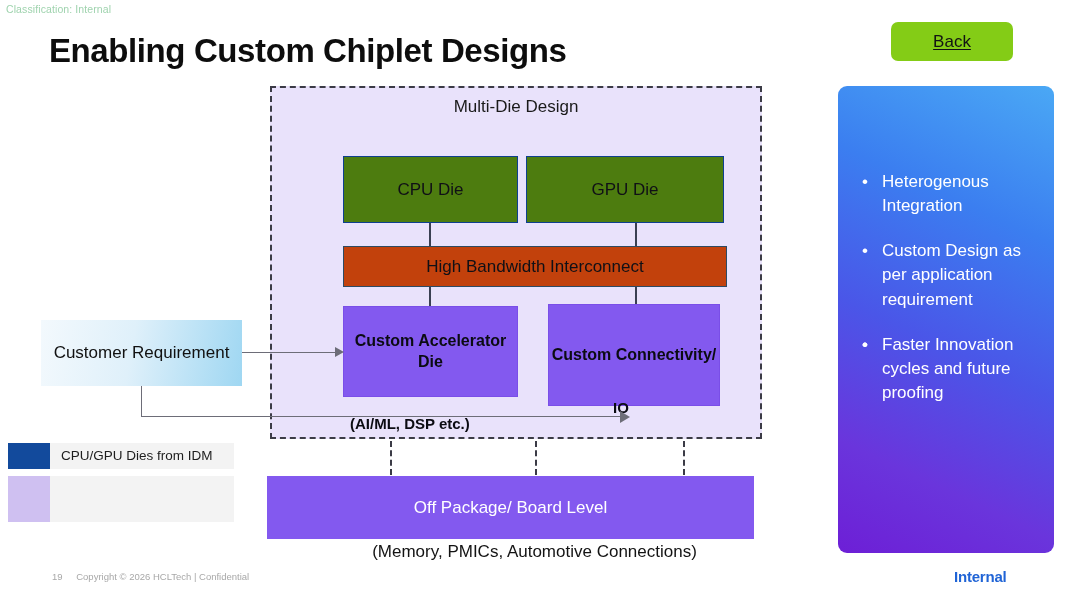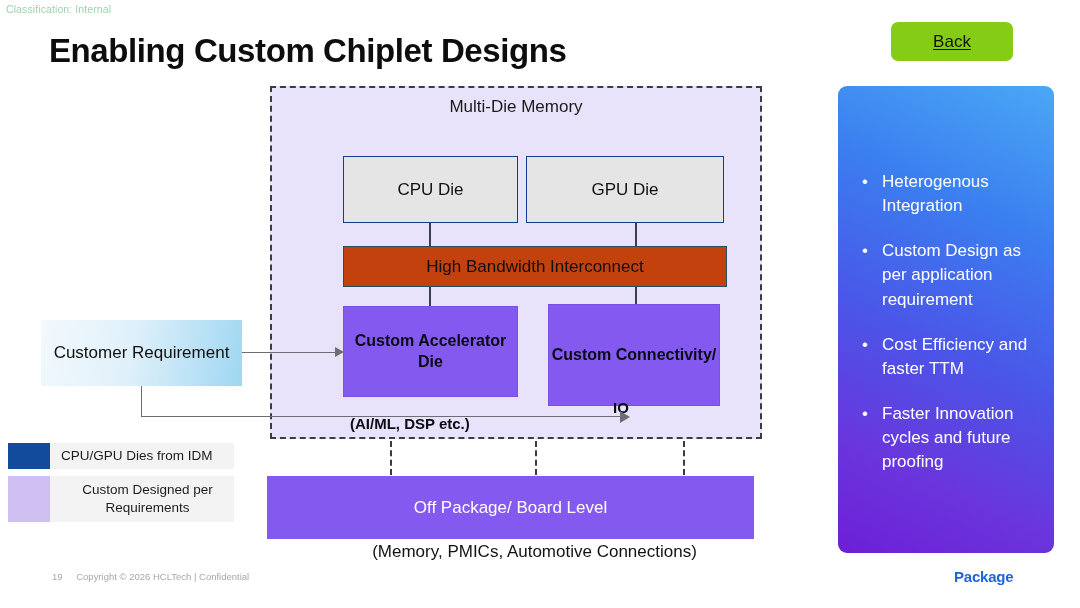--- a/index.html
+++ b/index.html
@@ -60,21 +60,21 @@
     font-size:17px;color:#1a1a1a;
   }
 
   
   .die{
     border:1px solid #0e3f8f;
     display:flex;align-items:center;justify-content:center;
     font-size:17px;color:#101016;
     box-sizing:border-box;
   }
-  .die.idm{background:#e5e5e5;}
+  .die.idm{background:#4d7c0f;}
   #cpu-die{left:343px;top:156px;width:175px;height:67px;}
   #gpu-die{left:526px;top:156px;width:198px;height:67px;}
 
   
   #interconnect{
     left:343px;top:246px;width:384px;height:41px;
     background:#c2410c;
     border:1.2px solid #2d4a63;
     box-sizing:border-box;
     display:flex;align-items:center;justify-content:center;
@@ -212,21 +212,21 @@
 
 <div class="abs" id="classification">Classification: Internal</div>
 
 <div class="abs" id="page-title">Enabling Custom Chiplet Designs</div>
 
 <div class="abs" id="back-button">
   <span class="lbl">Back</span>
 </div>
 
 <div class="abs" id="package">
-  <div class="abs" id="package-label">Multi-Die Memory</div>
+  <div class="abs" id="package-label">Multi-Die Design</div>
 </div>
 
 <div class="abs die idm" id="cpu-die">CPU Die</div>
 <div class="abs die idm" id="gpu-die">GPU Die</div>
 
 <div class="abs vline" id="line-cpu-ic"></div>
 <div class="abs vline" id="line-gpu-ic"></div>
 
 <div class="abs" id="interconnect">High Bandwidth Interconnect</div>
 
@@ -247,21 +247,20 @@
 <div class="abs" id="arrow2-hline"></div>
 <div class="abs" id="arrow2-head"></div>
 
 <div class="abs" id="legend">
   <div class="legend-row" id="legend-row-0">
     <div class="legend-swatch blue"></div>
     <div class="legend-text">CPU/GPU Dies from IDM</div>
   </div>
   <div class="legend-row" id="legend-row-1">
     <div class="legend-swatch purple"></div>
-    <div class="legend-text">Custom Designed per Requirements</div>
   </div>
 </div>
 
 <div class="abs dashed-drop" id="drop-0"></div>
 <div class="abs dashed-drop" id="drop-1"></div>
 <div class="abs dashed-drop" id="drop-2"></div>
 
 <div class="abs" id="board">Off Package/ Board Level</div>
 <div class="abs" id="board-caption">(Memory, PMICs, Automotive Connections)</div>
 
@@ -270,26 +269,25 @@
     <li>
       <span class="bullet">•</span>
       <span>Heterogenous Integration</span>
     </li>
     <li>
       <span class="bullet">•</span>
       <span>Custom Design as per application requirement</span>
     </li>
     <li>
       <span class="bullet">•</span>
-      <span>Cost Efficiency and faster TTM</span>
     </li>
     <li>
       <span class="bullet">•</span>
       <span>Faster Innovation cycles and future proofing</span>
     </li>
   </ul>
 </div>
 
 <div class="abs" id="footer">
   <span class="pagenum">19</span>
   <span>Copyright © 2026 HCLTech | Confidential</span>
 </div>
-<div class="abs" id="brand-logo">Package</div>
+<div class="abs" id="brand-logo">Internal</div>
 
 </body></html>

